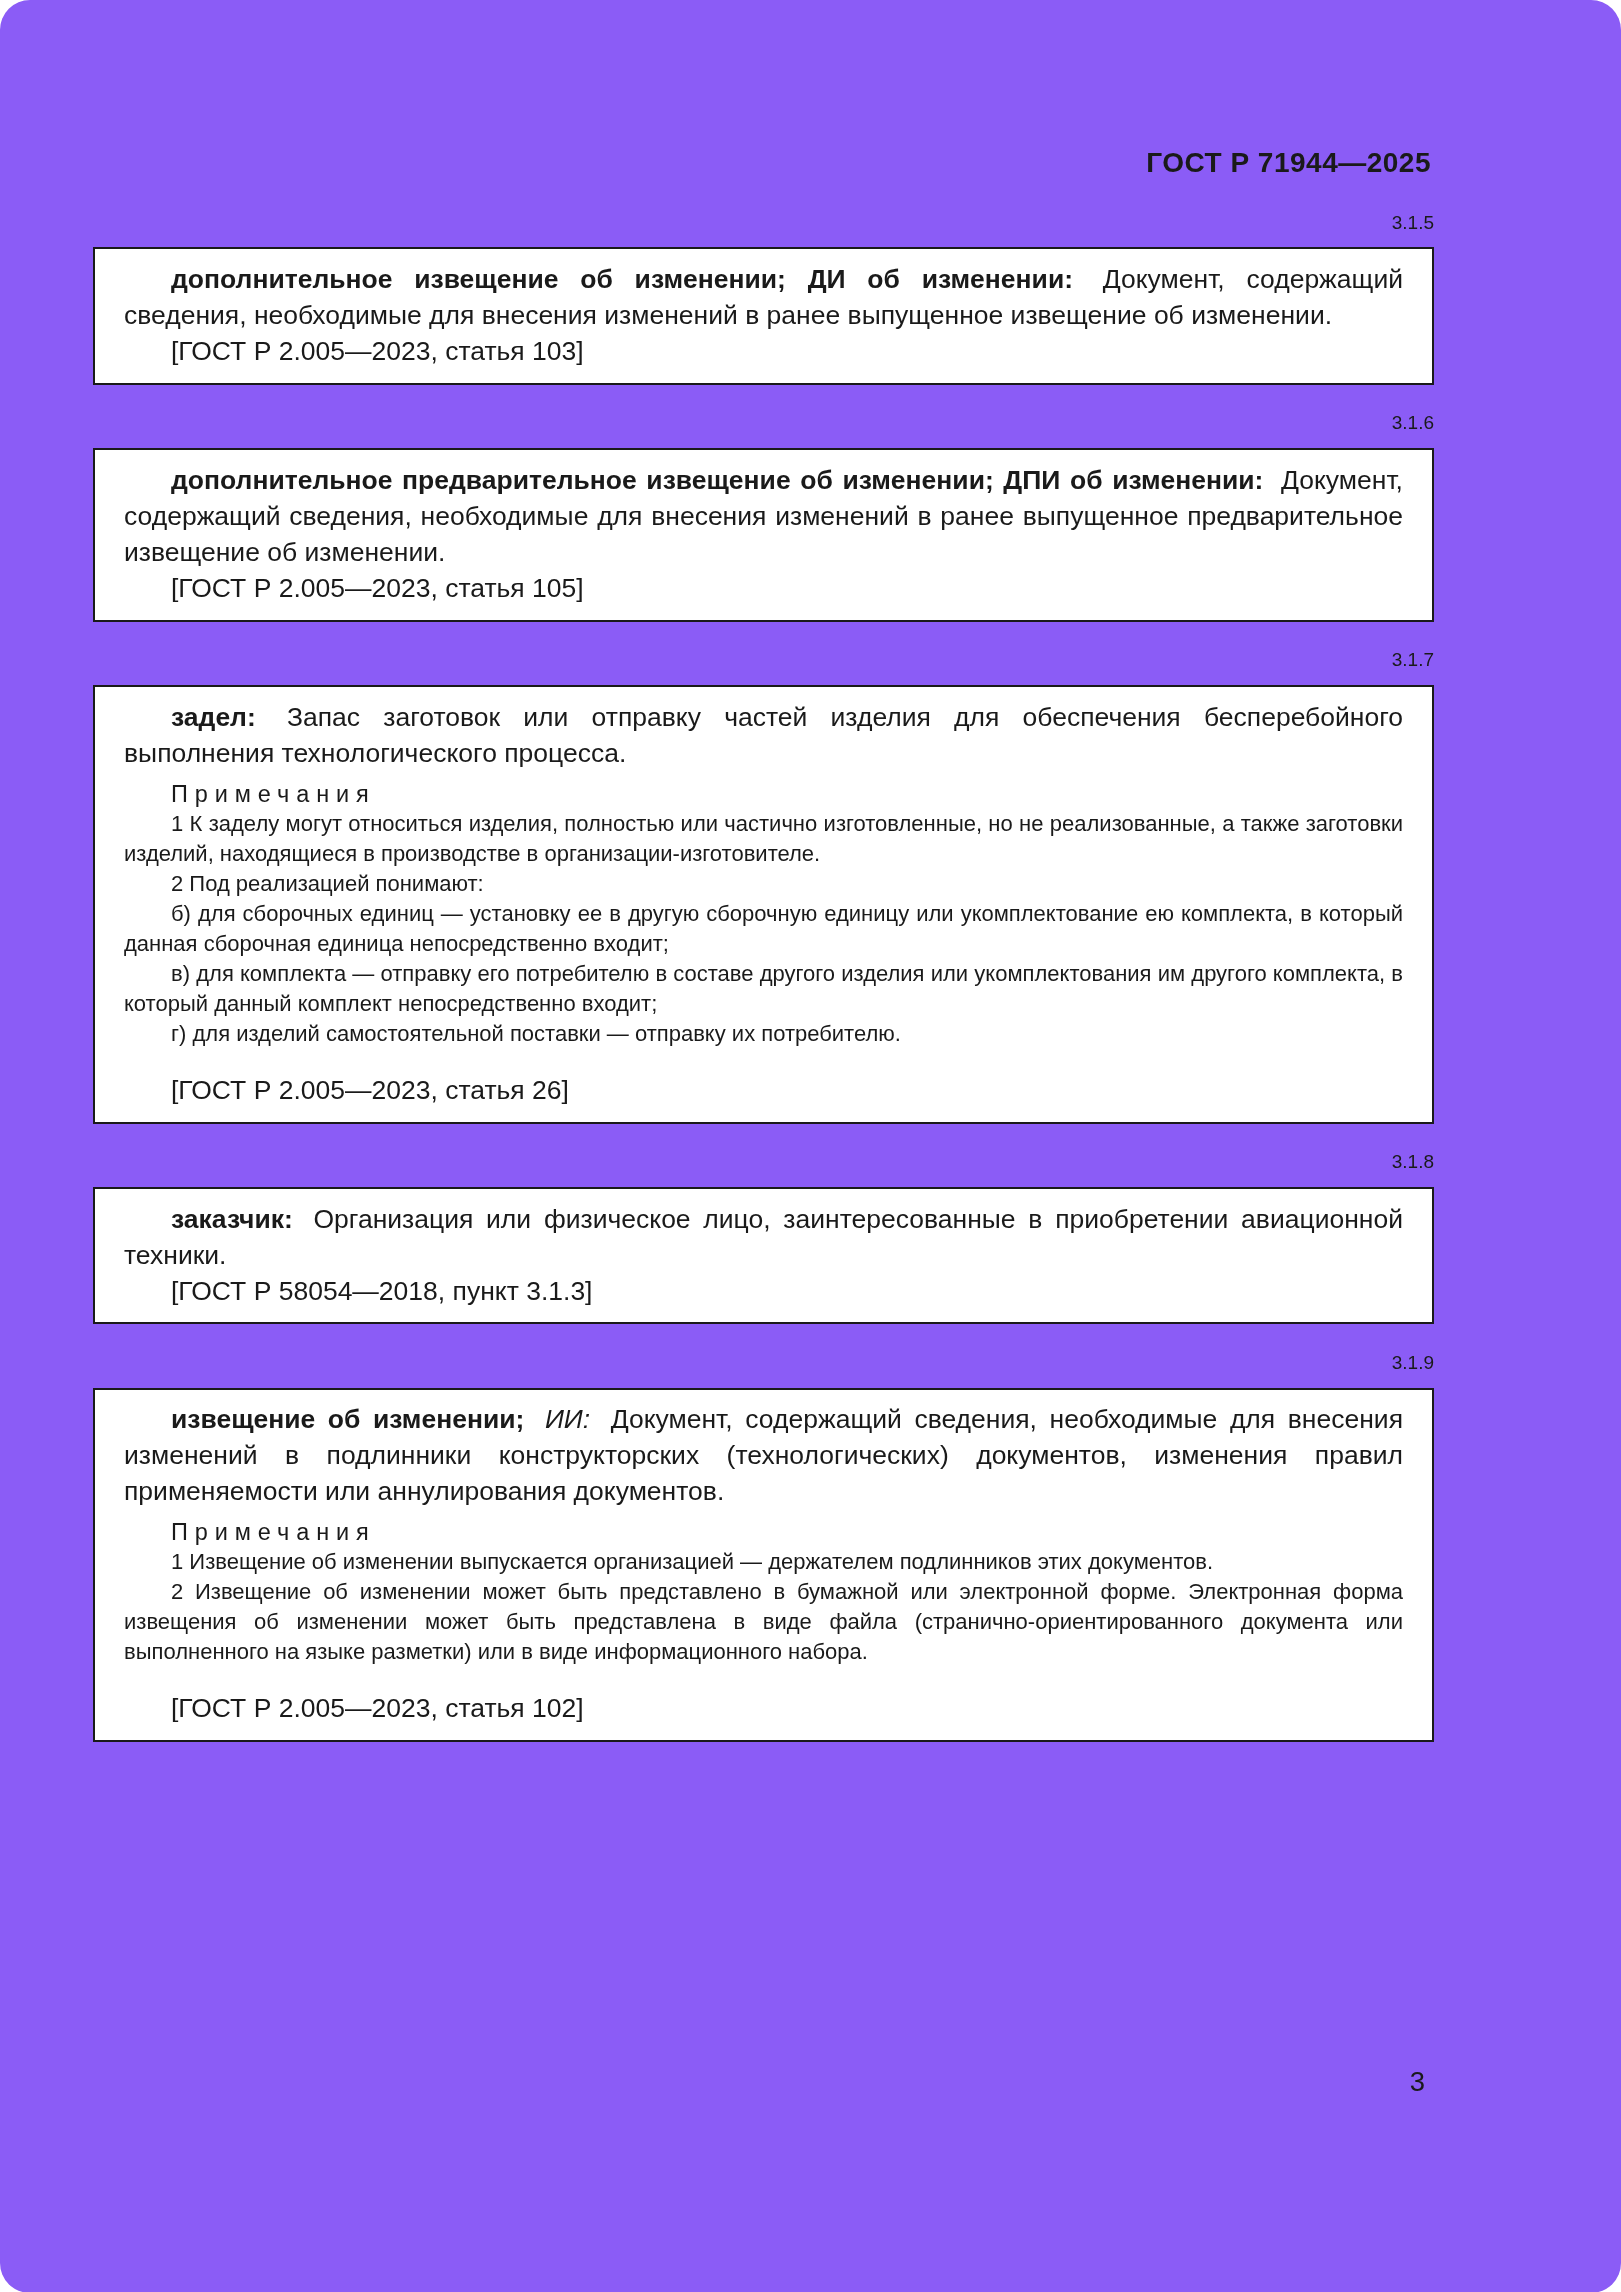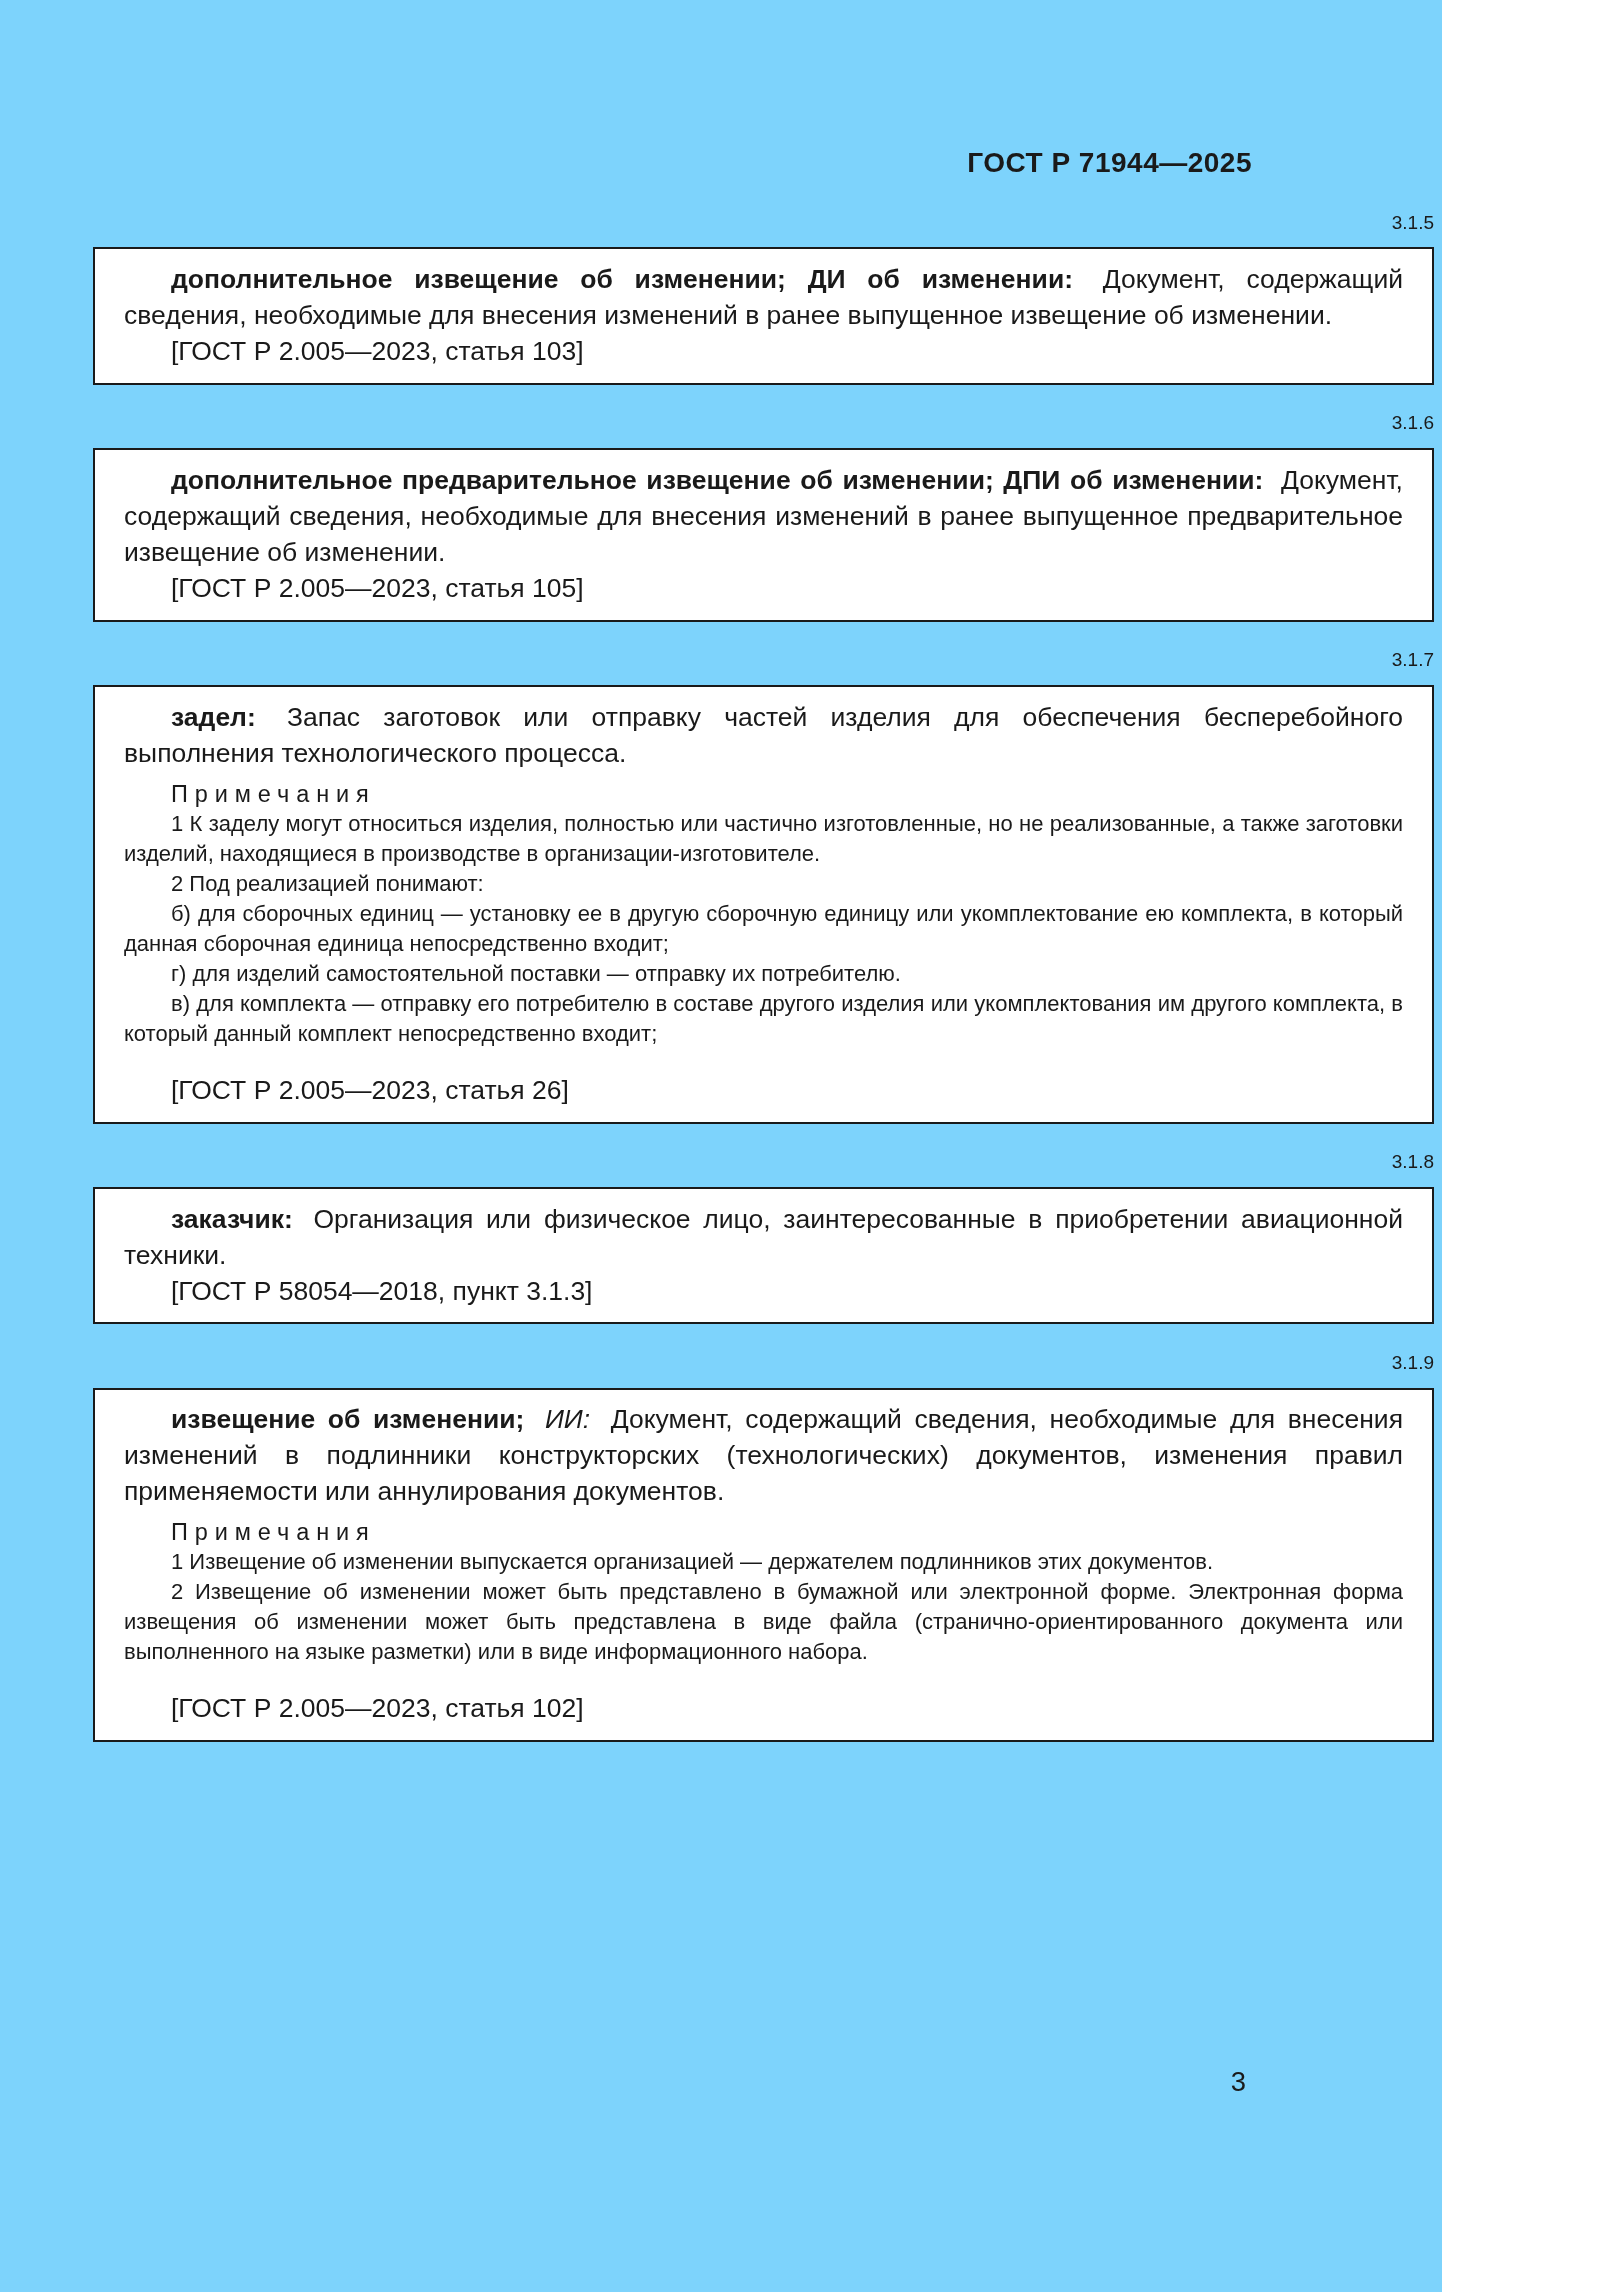--- a/index.html
+++ b/index.html
@@ -1,24 +1,25 @@
 <!DOCTYPE html>
 <html lang="ru"><head>
 <meta charset="utf-8">
 <style>
   * { margin: 0; padding: 0; box-sizing: border-box; }
   html, body { background: #ffffff; }
   .page {
     position: relative;
-    width: 1442px;
+    width: 1621px;
     height: 2293px;
-    background: #7dd3fc;
+    background: #8b5cf6;
     font-family: "Liberation Sans", sans-serif;
     color: #1a1a1a;
     overflow: hidden;
+    border-radius: 30px;
   }
   .doc-header {
     position: absolute;
     top: 147px;
     right: 190px;
     font-size: 28px;
     font-weight: 700;
     letter-spacing: 0.5px;
   }
   .content {
@@ -110,22 +111,22 @@
       <div class="term-box">
         <p class="def">
           <span class="run term">задел:</span>
           <span class="run">Запас заготовок или отправку частей изделия для обеспечения бесперебойного выполнения технологического процесса.</span>
         </p>
         <div class="notes-block">
           <p class="notes-title">Примечания</p>
           <p class="note">1 К заделу могут относиться изделия, полностью или частично изготовленные, но не реализованные, а также заготовки изделий, находящиеся в производстве в организации-изготовителе.</p>
           <p class="note">2 Под реализацией понимают:</p>
           <p class="note">б) для сборочных единиц — установку ее в другую сборочную единицу или укомплектование ею комплекта, в который данная сборочная единица непосредственно входит;</p>
+          <p class="note">в) для комплекта — отправку его потребителю в составе другого изделия или укомплектования им другого комплекта, в который данный комплект непосредственно входит;</p>
           <p class="note">г) для изделий самостоятельной поставки — отправку их потребителю.</p>
-          <p class="note">в) для комплекта — отправку его потребителю в составе другого изделия или укомплектования им другого комплекта, в который данный комплект непосредственно входит;</p>
         </div>
         <p class="source spaced">[ГОСТ Р 2.005—2023, статья 26]</p>
       </div>
     </section>
 
     <section>
       <div class="sec-num">3.1.8</div>
       <div class="term-box">
         <p class="def">
           <span class="run term">заказчик:</span>

